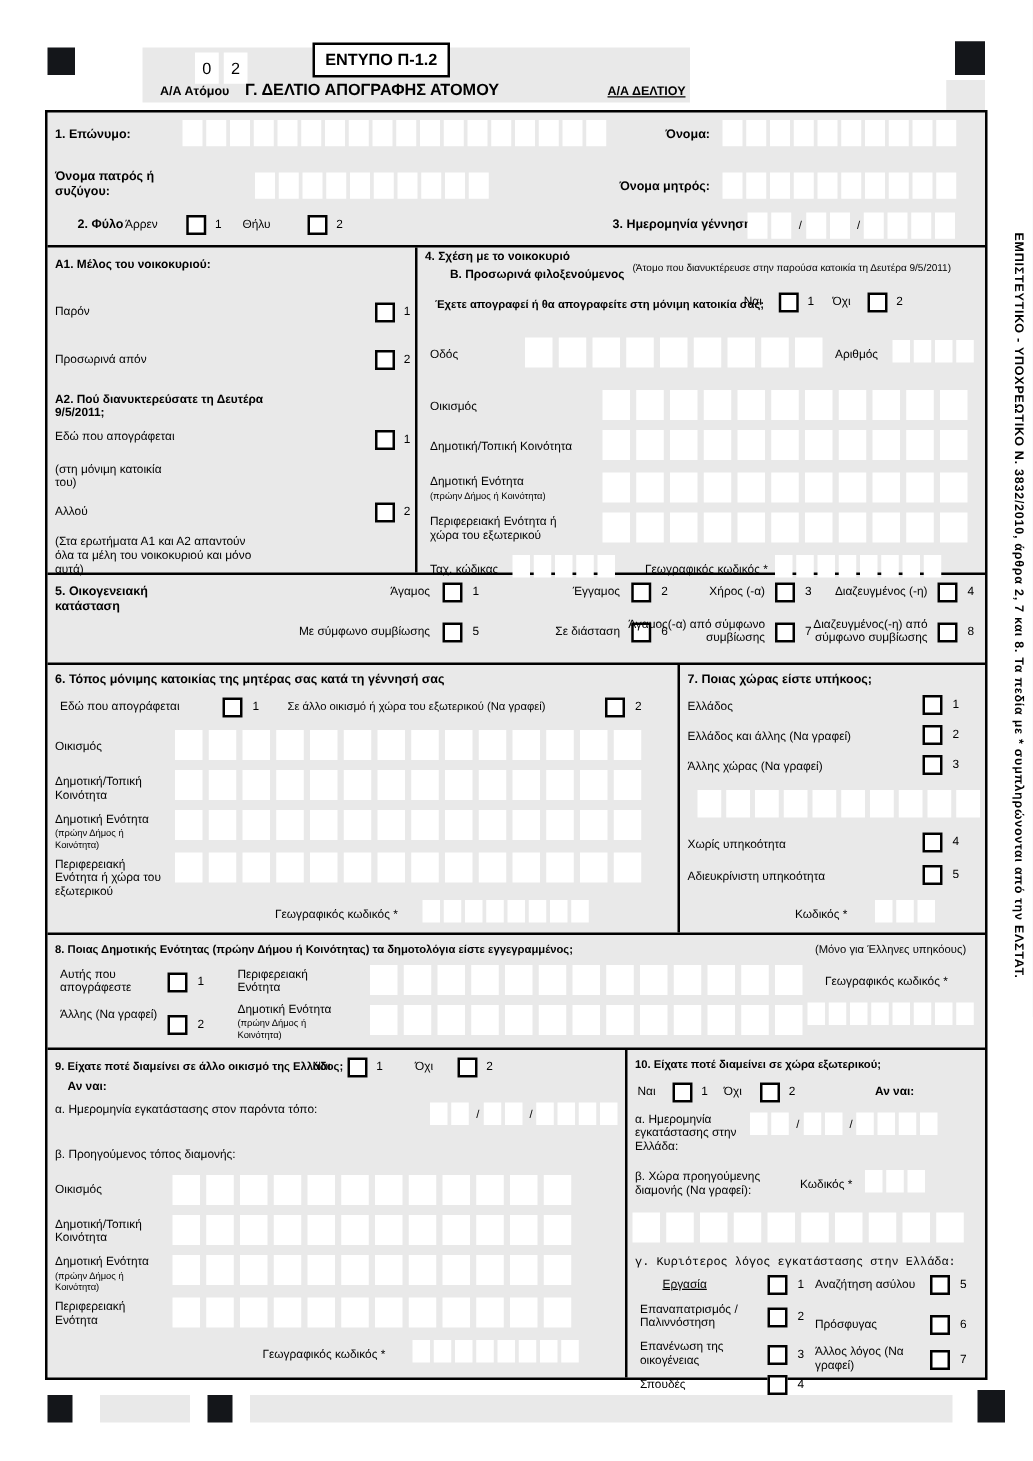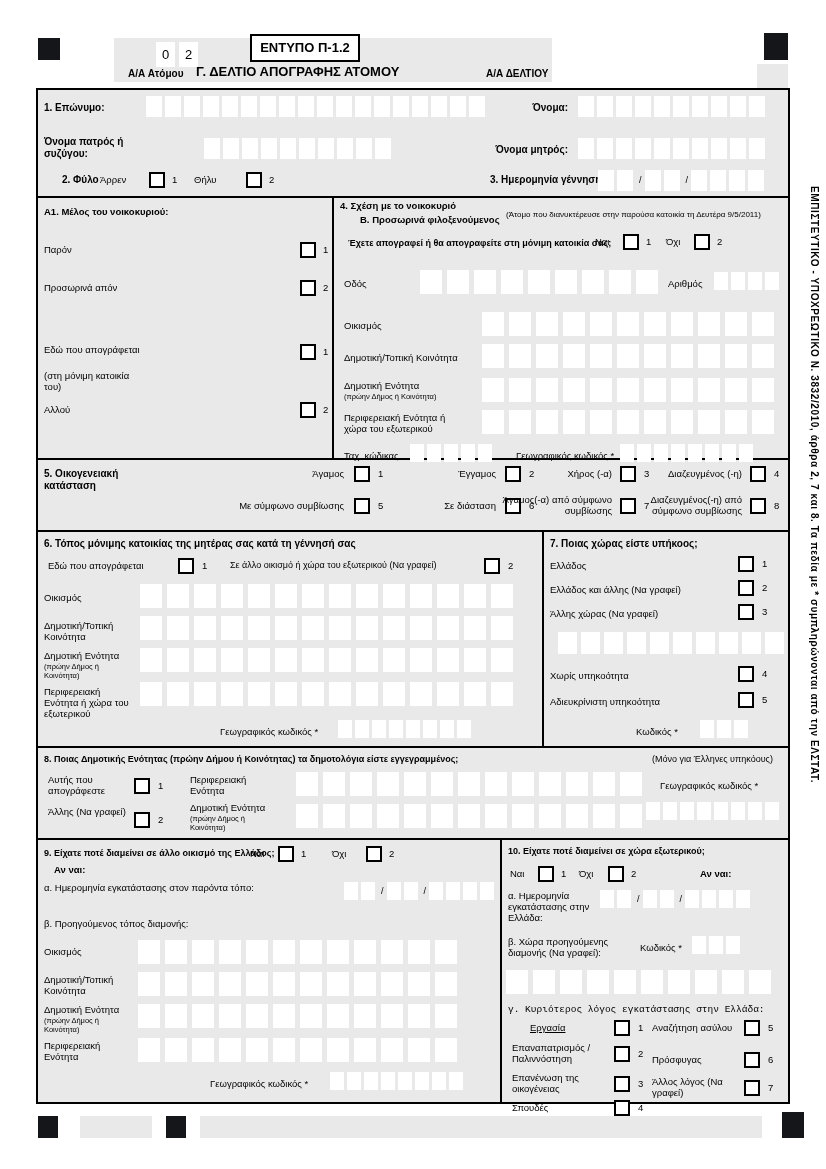--- a/index.html
+++ b/index.html
@@ -45,21 +45,21 @@
 
   <div class="abs" style="left:156px;top:42px;">
     <span class="digit">0</span><span class="digit">2</span>
   </div>
   <div class="abs b f10" style="left:128px;top:68px;">Α/Α Ατόμου</div>
 
   <div class="codebox b f13" style="left:250px;top:34px;width:106px;height:24px;">
     <span>ΕΝΤΥΠΟ Π-1.2</span>
   </div>
   <div class="abs b f13 nw" style="left:196px;top:64px;">Γ. ΔΕΛΤΙΟ ΑΠΟΓΡΑΦΗΣ ΑΤΟΜΟΥ</div>
-  <div class="abs b f10" style="left:486px;top:68px;">Α/Α ΔΕΛΤΙΟΥ</div>
+  <div class="abs b f10" style="left:486px;top:68px;text-decoration:underline;">Α/Α ΔΕΛΤΙΟΥ</div>
 
   <div class="side" style="left:798px;top:186px;height:890px;width:22px;">ΕΜΠΙΣΤΕΥΤΙΚΟ - ΥΠΟΧΡΕΩΤΙΚΟ Ν. 3832/2010, άρθρα 2, 7 και 8.  Τα πεδία με * συμπληρώνονται από την ΕΛΣΤΑΤ.</div>
 
   <div class="panel">
 
     <div class="hline" style="top:106px;"></div>
     <div class="hline" style="top:368px;"></div>
     <div class="hline" style="top:440px;"></div>
     <div class="hline" style="top:656px;"></div>
     <div class="hline" style="top:748px;"></div>
@@ -157,27 +157,29 @@
     </div>
 
     <div class="abs b" style="left:6px;top:116px;">Α1. Μέλος του νοικοκυριού:</div>
     <div class="abs" style="left:6px;top:154px;">Παρόν</div>
     <span class="cb abs" style="left:262px;top:152px;"></span>
     <div class="abs" style="left:285px;top:154px;">1</div>
     <div class="abs" style="left:6px;top:192px;">Προσωρινά απόν</div>
     <span class="cb abs" style="left:262px;top:190px;"></span>
     <div class="abs" style="left:285px;top:192px;">2</div>
 
+    <div class="abs b" style="left:6px;top:224px;width:190px;">Α2. Πού διανυκτερεύσατε τη Δευτέρα 9/5/2011;</div>
     <div class="abs" style="left:6px;top:254px;width:105px;">Εδώ που απογράφεται</div>
     <span class="cb abs" style="left:262px;top:254px;"></span>
     <div class="abs" style="left:285px;top:256px;">1</div>
     <div class="abs" style="left:6px;top:280px;width:105px;">(στη μόνιμη κατοικία του)</div>
     <div class="abs" style="left:6px;top:314px;">Αλλού</div>
     <span class="cb abs" style="left:262px;top:312px;"></span>
     <div class="abs" style="left:285px;top:314px;">2</div>
+    <div class="abs" style="left:6px;top:338px;width:170px;">(Στα ερωτήματα Α1 και Α2 απαντούν όλα τα μέλη του νοικοκυριού και μόνο αυτά)</div>
 
     <div class="abs b" style="left:302px;top:110px;">4. Σχέση με το νοικοκυριό</div>
     <div class="abs b" style="left:310px;top:124px;margin-left:12px;">Β. Προσωρινά φιλοξενούμενος</div>
     <div class="abs f8" style="left:468px;top:120px;width:268px;">(Άτομο που διανυκτέρευσε στην παρούσα κατοικία τη Δευτέρα 9/5/2011)</div>
     <div class="abs b f9 nw" style="left:310px;top:148px;">Έχετε απογραφεί ή θα απογραφείτε στη μόνιμη κατοικία σας;</div>
     <div class="abs" style="left:557px;top:146px;">Ναι</div>
     <span class="cb abs" style="left:585px;top:144px;"></span>
     <div class="abs" style="left:608px;top:146px;">1</div>
     <div class="abs" style="left:628px;top:146px;">Όχι</div>
     <span class="cb abs" style="left:656px;top:144px;"></span>

